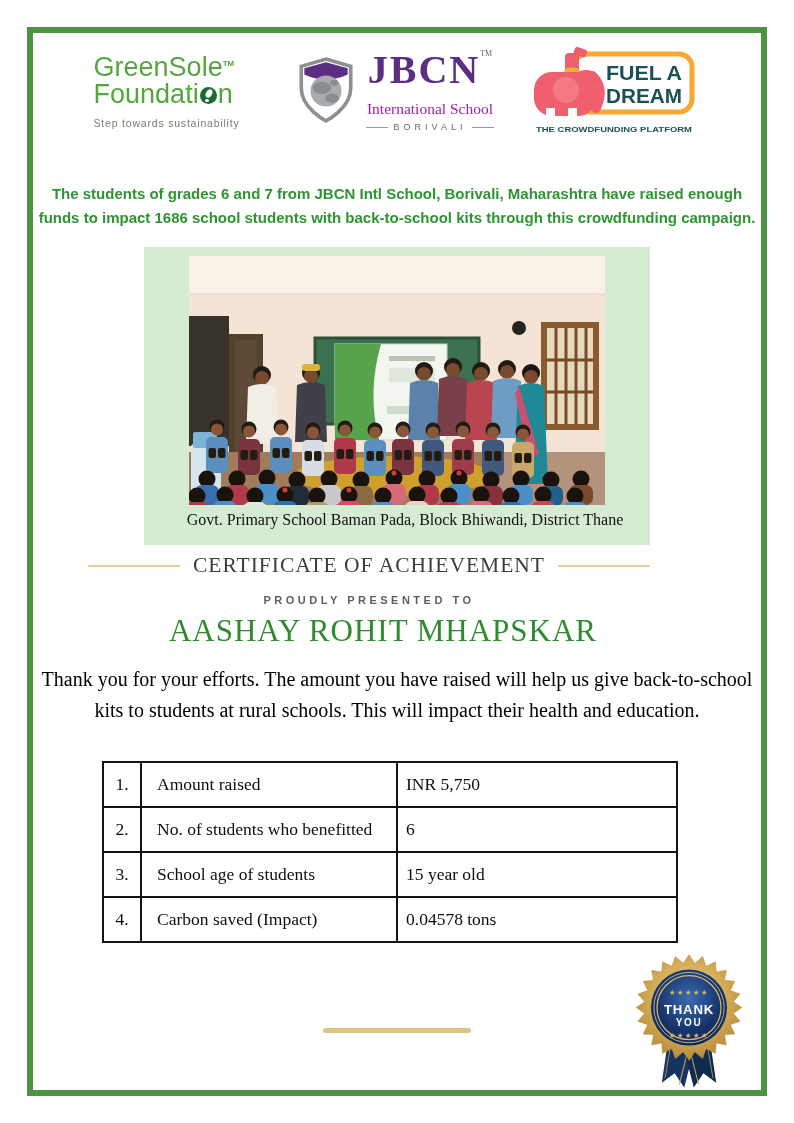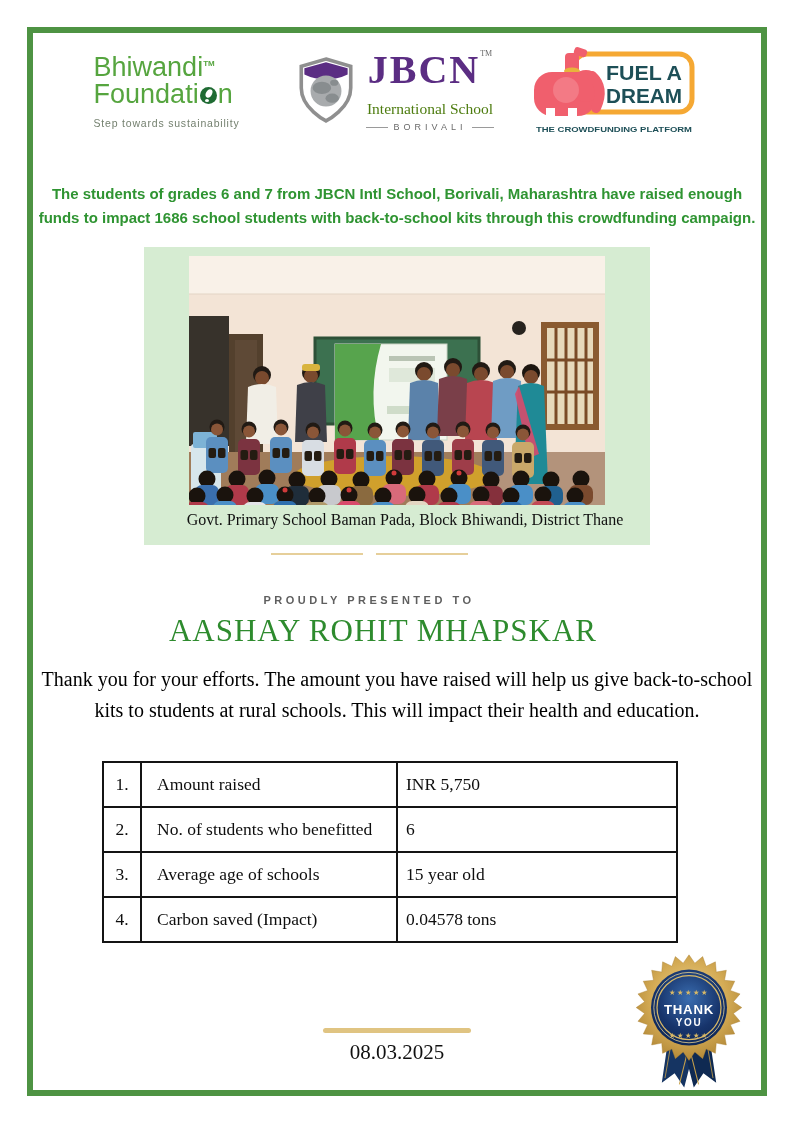--- a/index.html
+++ b/index.html
@@ -16,21 +16,21 @@
   .gs-line2 { font-size:27px; color:#56a53f; font-weight:500; display:flex; align-items:center; }
   .sole { display:inline-block; width:17px; height:17px; border-radius:50%; background:#1f6b33; position:relative; margin:3px 1px 0 1px; }
   .sole::after { content:''; position:absolute; width:6px; height:9px; border-radius:50%; background:#fff; transform:rotate(28deg); top:2px; left:6px; }
   .sole::before { content:''; position:absolute; width:4px; height:3px; border-radius:50%; background:#fff; bottom:2px; left:5px; }
   .gs-tagline { font-size:10.5px; color:#74806f; margin-top:10px; letter-spacing:0.8px; }
 
   .jbcn-logo { display:flex; align-items:center; gap:12px; }
   .jbcn-text { text-align:center; font-family:"Liberation Serif", serif; }
   .jbcn-title { font-size:40px; font-weight:700; color:#5b2d83; letter-spacing:2px; line-height:1; }
   .jbcn-tm { font-size:8px; color:#666; vertical-align:top; font-weight:400; letter-spacing:0; }
-  .jbcn-sub { font-size:15.5px; color:#4d7c0f; margin-top:10px; }
+  .jbcn-sub { font-size:15.5px; color:#a21caf; margin-top:10px; }
   .jbcn-city { display:flex; align-items:center; justify-content:space-between; gap:6px; margin-top:4px; }
   .jbcn-city .dash { width:22px; height:1px; background:#9a9a9a; }
   .jbcn-city span { font-size:9px; letter-spacing:4px; color:#6a6a6a; font-family:"Liberation Sans", sans-serif; }
 
   
   .intro { position:absolute; top:182px; left:37px; width:720px; text-align:center;
            font-size:15px; font-weight:700; color:#2f9432; line-height:1.6; }
 
   
   .panel { position:absolute; top:247px; left:144px; width:506px; height:298px; background:#d6ecd2; }
@@ -67,21 +67,21 @@
 </style>
 </head>
 <body>
 
 <div class="page">
   <div class="page-border"></div>
 
   <div class="logos">
 
     <div class="gs-logo">
-      <div class="gs-line1"><span>Bhiwandi</span><span class="gs-tm">TM</span></div>
+      <div class="gs-line1"><span>GreenSole</span><span class="gs-tm">TM</span></div>
       <div class="gs-line2">
           <span>Foundati</span>
           <span class="sole"></span>
           <span>n</span>
         </div>
       <div class="gs-tagline">Step towards sustainability</div>
     </div>
 
     <div class="jbcn-logo">
       <svg width="56" height="68" viewBox="0 0 54 66">
@@ -228,41 +228,42 @@
       <circle cx="205" cy="217" r="2.5" fill="#d13b3b"></circle>
       <circle cx="270" cy="217" r="2.5" fill="#d13b3b"></circle>
       <circle cx="160" cy="234" r="2.5" fill="#d13b3b"></circle>
       <circle cx="96" cy="234" r="2.5" fill="#d13b3b"></circle>
     </svg>
     <div class="caption">Govt. Primary School Baman Pada, Block Bhiwandi, District Thane</div>
   </div>
 
   <div class="cert-heading">
     <i class="rule"></i>
+    <span class="txt">CERTIFICATE OF ACHIEVEMENT</span>
     <i class="rule"></i>
   </div>
   <div class="presented">PROUDLY PRESENTED TO</div>
   <div class="awardee">AASHAY ROHIT MHAPSKAR</div>
   <p class="body-text">Thank you for your efforts. The amount you have raised will help us give back-to-school kits to students at rural schools. This will impact their health and education.</p>
 
   <table class="impact">
     <tbody>
         <tr>
       <td class="c-num">1.</td>
       <td class="c-label">Amount raised</td>
       <td class="c-value">INR 5,750</td>
     </tr>
     <tr>
       <td class="c-num">2.</td>
       <td class="c-label">No. of students who benefitted</td>
       <td class="c-value">6</td>
     </tr>
     <tr>
       <td class="c-num">3.</td>
-      <td class="c-label">Average age of schools</td>
+      <td class="c-label">School age of students</td>
       <td class="c-value">15 year old</td>
     </tr>
     <tr>
       <td class="c-num">4.</td>
       <td class="c-label">Carbon saved (Impact)</td>
       <td class="c-value">0.04578 tons</td>
     </tr>
   </tbody>
     </table>
 
@@ -292,15 +293,14 @@
     <circle cx="70" cy="72" r="44" fill="none" stroke="#e7d08f" stroke-width="1"></circle>
     <circle cx="70" cy="72" r="40" fill="none" stroke="#d9b967" stroke-width="1.5"></circle>
     <text x="70" y="56" text-anchor="middle" font-family="DejaVu Sans" font-size="9" letter-spacing="2" fill="#d9b967">★★★★★</text>
     <text x="70" y="80" text-anchor="middle" font-size="16.5" font-weight="bold" letter-spacing="1" fill="#ffffff">THANK</text>
     <text x="70" y="95" text-anchor="middle" font-size="12.5" font-weight="bold" letter-spacing="2" fill="#ffffff">YOU</text>
     <text x="70" y="110" text-anchor="middle" font-family="DejaVu Sans" font-size="9" letter-spacing="2" fill="#d9b967">★★★★★</text>
   </svg>
 
   <div class="datebox">
     <div class="rule"></div>
-    <div class="date">08.03.2025</div>
   </div>
 </div>
 
 </body></html>

